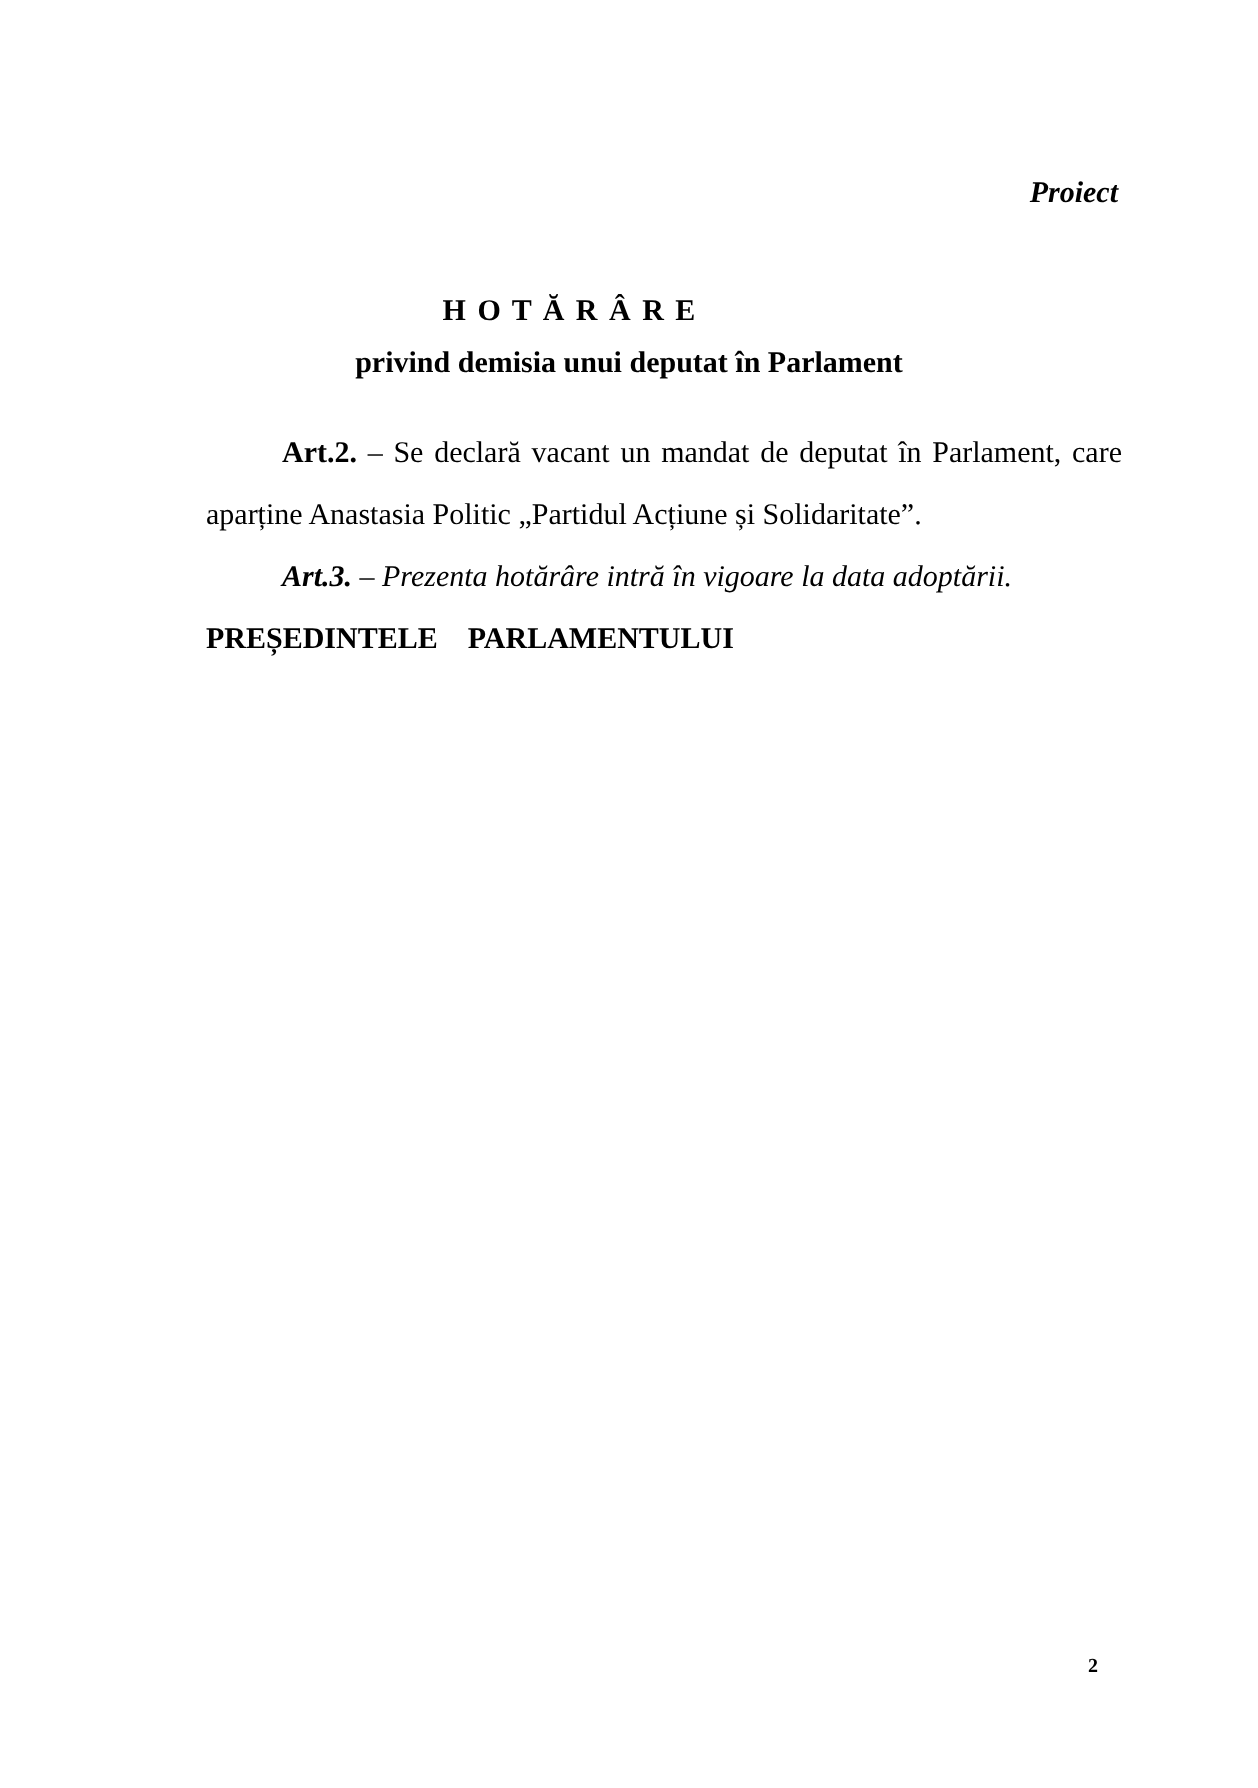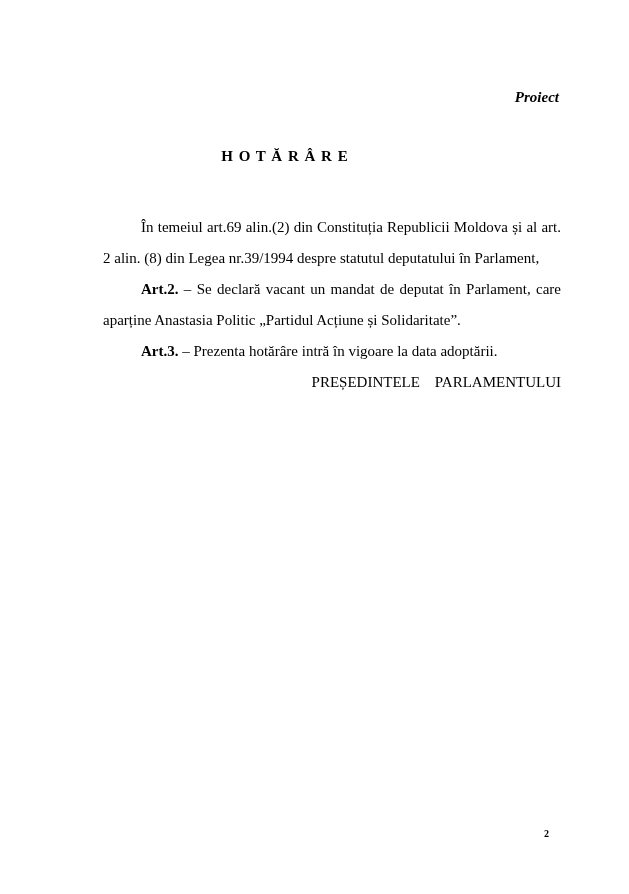--- a/index.html
+++ b/index.html
@@ -57,49 +57,49 @@
     hyphens: none;
   }
   .content p {
     margin: 0;
     text-indent: 38px;
   }
   .content .article-label { font-weight: bold; }
   .p-adoption  { margin-top: 11px; }
   .p-article-1 { margin-top: 28px; }
   .p-article-2 { margin-top: 8px;  }
-  .p-article-3 { margin-top: 14px; }
+  .p-article-3 { margin-top: 14px; font-style: italic; }
   .signature {
     margin-top: 71px;
     text-indent: 0 !important;
-    text-align: right;
-    font-weight: normal;
+    text-align: left;
+    font-weight: bold;
     white-space: pre;
   }
   .page-number {
     position: absolute;
     top: 828px;
     left: 544px;
     font-size: 10px;
     font-weight: bold;
   }
 </style>
 </head>
 <body>
 
 <div class="page">
 
   <div class="draft-label">Proiect</div>
 
   <h1 class="doc-title">H O T Ă R Â R E</h1>
 
+  <h2 class="doc-subtitle">privind demisia unui deputat în Parlament</h2>
 
   <div class="content">
 
-    <p class="p-preamble">În temeiul art.69 alin.(2) din Constituția Republicii Moldova și al art. 2 alin. (8) din Legea nr.39/1994 despre statutul deputatului în Parlament,</p>
 
 
 
     <p class="p-article-2"><span class="article-label">Art.2.</span><span> – Se declară vacant un mandat de deputat în Parlament, care aparține Anastasia Politic „Partidul Acțiune și Solidaritate”.</span></p>
 
     <p class="p-article-3"><span class="article-label">Art.3.</span><span> – Prezenta hotărâre intră în vigoare la data adoptării.</span></p>
 
     <p class="signature">PREȘEDINTELE    PARLAMENTULUI</p>
 
   </div>

